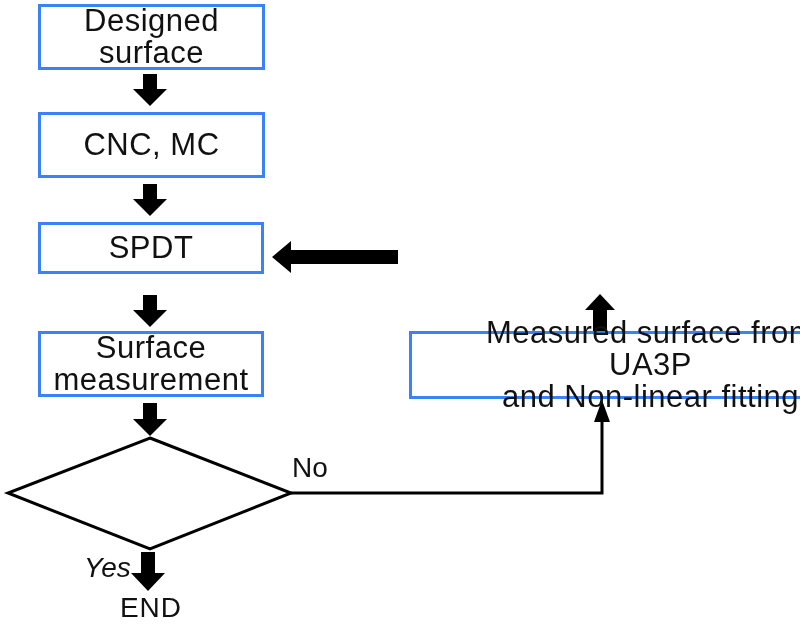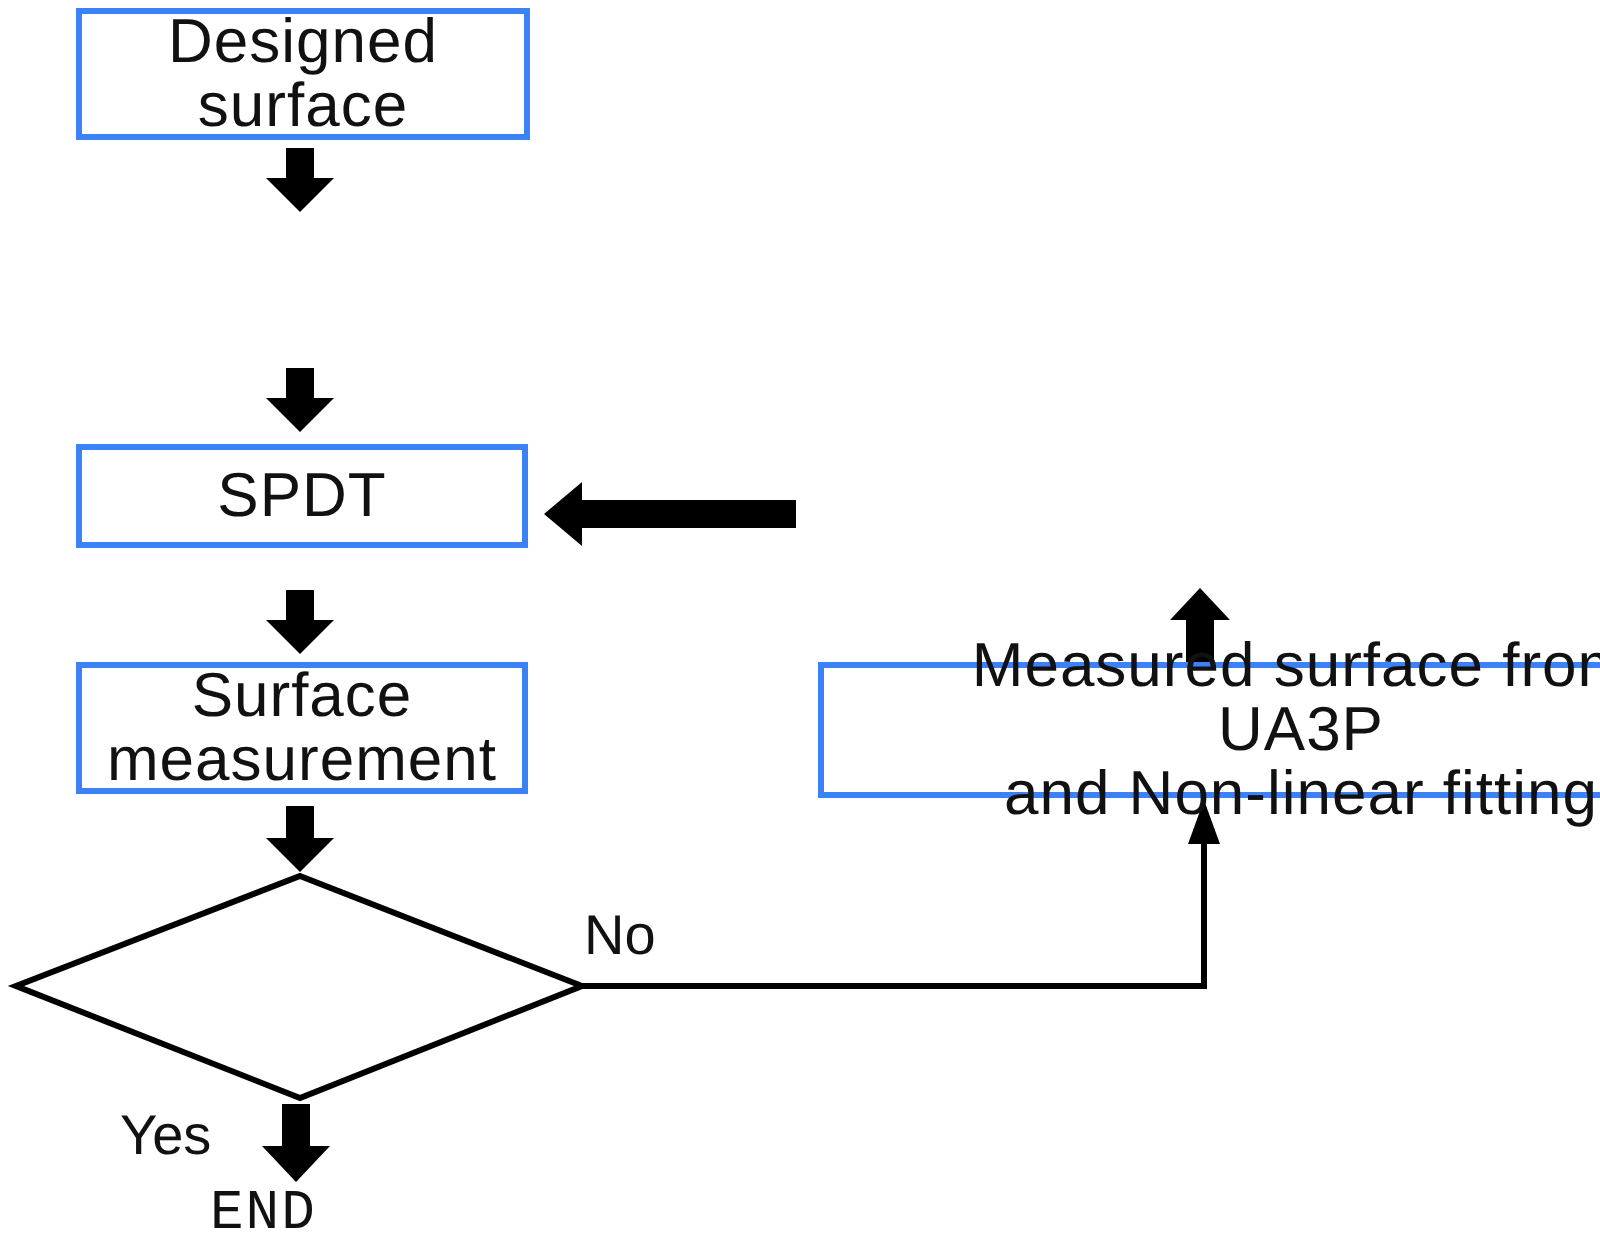--- a/index.html
+++ b/index.html
@@ -55,29 +55,29 @@
     font-weight: 600;
     font-size: 23px;
     line-height: 30px;
   }
   .edge-label {
     position: absolute;
     font-size: 28px;
     line-height: 30px;
   }
   .label-no  { left: 292px; top: 453px; text-align: right; }
-  .label-yes { left: 60px;  top: 553px; }
+  .label-yes { left: 84px;  top: 553px; font-style: italic; }
   .label-end {
     position: absolute;
     left: 105px;
     top: 592px;
     width: 92px;
+    text-align: center;
     font-size: 28px;
     letter-spacing: 1px;
-    font-family: Liberation Mono, monospace;
   }
   svg .solid { fill: #000000; stroke: none; }
   svg .line  { fill: none; stroke: #000000; stroke-width: 3; }
   svg .shape { fill: #ffffff; stroke: #000000; stroke-width: 3; stroke-linejoin: miter; }
 </style>
 </head>
 <body>
 
 <div class="canvas">
 
@@ -96,20 +96,21 @@
 
     <polyline class="line" points="291,493 602,493 602,418"></polyline>
     <polygon class="solid" points="602,400 594,422 610,422"></polygon>
 
     <polygon class="solid" points="141,552 155,552 155,573 165,573 148,591 131,573 141,573"></polygon>
   </svg>
 
   <div class="box box-designed">Designed
 surface</div>
 
+  <div class="box box-cnc">CNC, MC</div>
 
   <div class="box box-spdt">SPDT</div>
 
   <div class="box box-surface">Surface
 measurement</div>
 
 
   <div class="box box-measured">Measured surface from UA3P
 and Non-linear fitting</div>
 

